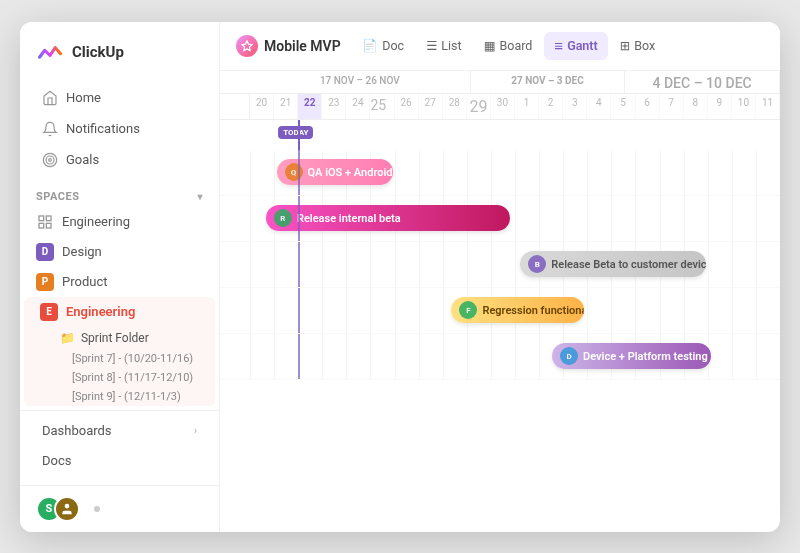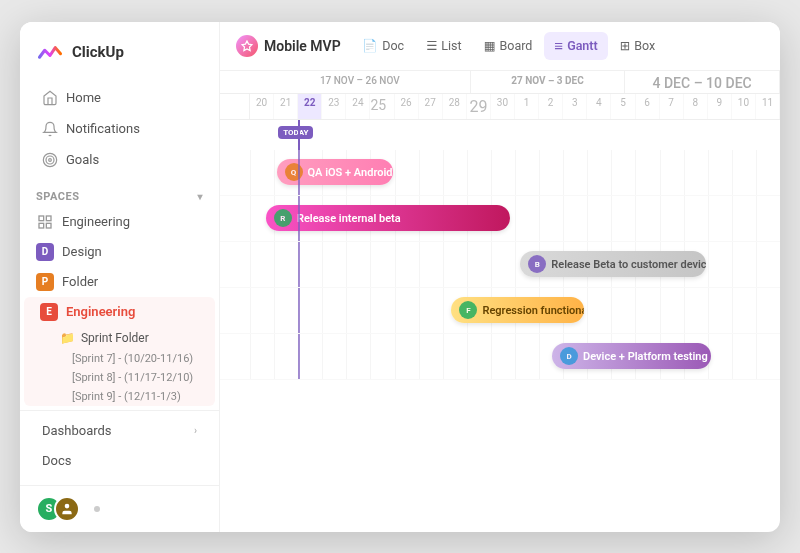--- a/index.html
+++ b/index.html
@@ -287,21 +287,21 @@
       <span>Engineering</span>
     </div>
 
     <div class="space-item">
       <div class="space-icon design">D</div>
       <span>Design</span>
     </div>
 
     <div class="space-item">
       <div class="space-icon product">P</div>
-      <span>Folder</span>
+      <span>Product</span>
     </div>
 
     <div class="engineering-active">
       <div class="space-item">
         <div class="space-icon engineering">E</div>
         <span style="font-weight:600; color:#e74c3c;">Engineering</span>
       </div>
       <div class="sprint-folder">
         <span style="font-size:12px;">📁</span>
         <span>Sprint Folder</span>

